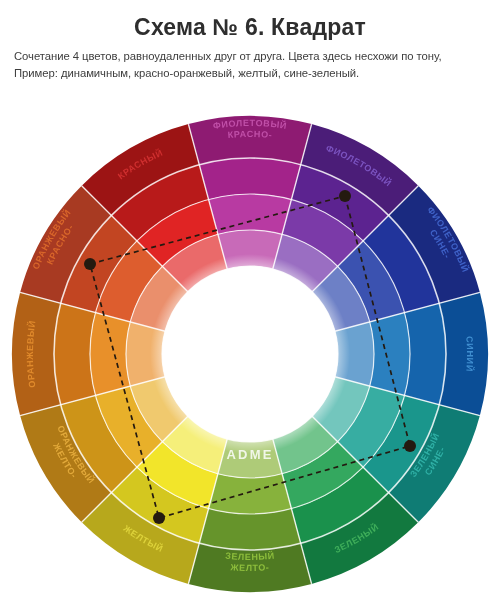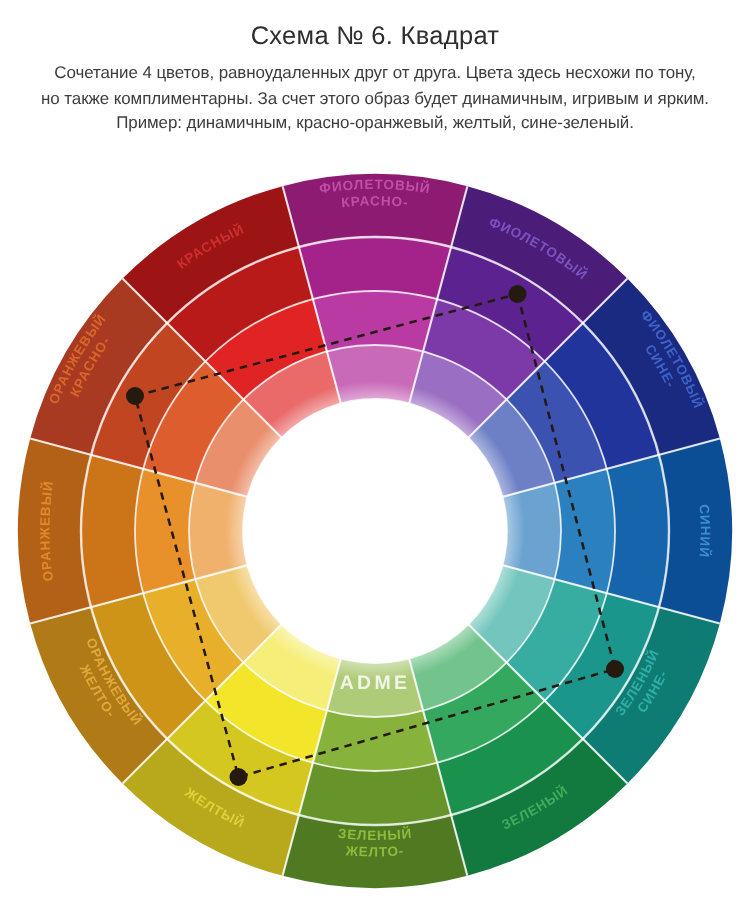--- a/index.html
+++ b/index.html
@@ -19,35 +19,35 @@
     width: 500px;
     height: 602px;
     position: relative;
     background: #ffffff;
   }
   .header {
     padding: 8px 10px 0 10px;
   }
   .title {
     text-align: center;
-    font-size: 17px;
-    font-weight: normal;
+    font-size: 23px;
+    font-weight: bold;
     color: #2e2e2e;
     margin: 6px 0 8px 0;
     letter-spacing: 0.2px;
   }
   .desc {
     font-size: 11.3px;
     line-height: 15.6px;
     color: #3d3d3d;
     margin: 0;
     padding: 0 4px 0 4px;
     letter-spacing: -0.05px;
   }
-  .desc p { margin: 0 0 1px 0; text-align: center; }
+  .desc p { margin: 0 0 1px 0; }
   .wheel-wrap {
     position: absolute;
     left: 0;
     top: 0;
     width: 500px;
     height: 602px;
     pointer-events: none;
   }
   svg { display: block; }
   .seg-label {
@@ -67,21 +67,20 @@
 </style>
 </head>
 <body>
 
 <div id="page">
 
   <div class="header">
     <div class="title">Схема № 6. Квадрат</div>
     <div class="desc">
       <p>Сочетание 4 цветов, равноудаленных друг от друга. Цвета здесь несхожи по тону,</p>
-      <p>но также комплиментарны. За счет этого образ будет динамичным, игривым и ярким.</p>
       <p>Пример: динамичным, красно-оранжевый, желтый, сине-зеленый.</p>
     </div>
   </div>
 
   <div class="wheel-wrap">
     <svg id="wheel-svg" width="500" height="602" viewBox="0 0 500 602">
       <defs>
         <filter id="softshadow" x="-20%" y="-20%" width="140%" height="140%">
           <feGaussianBlur stdDeviation="2.2"></feGaussianBlur>
         </filter>

